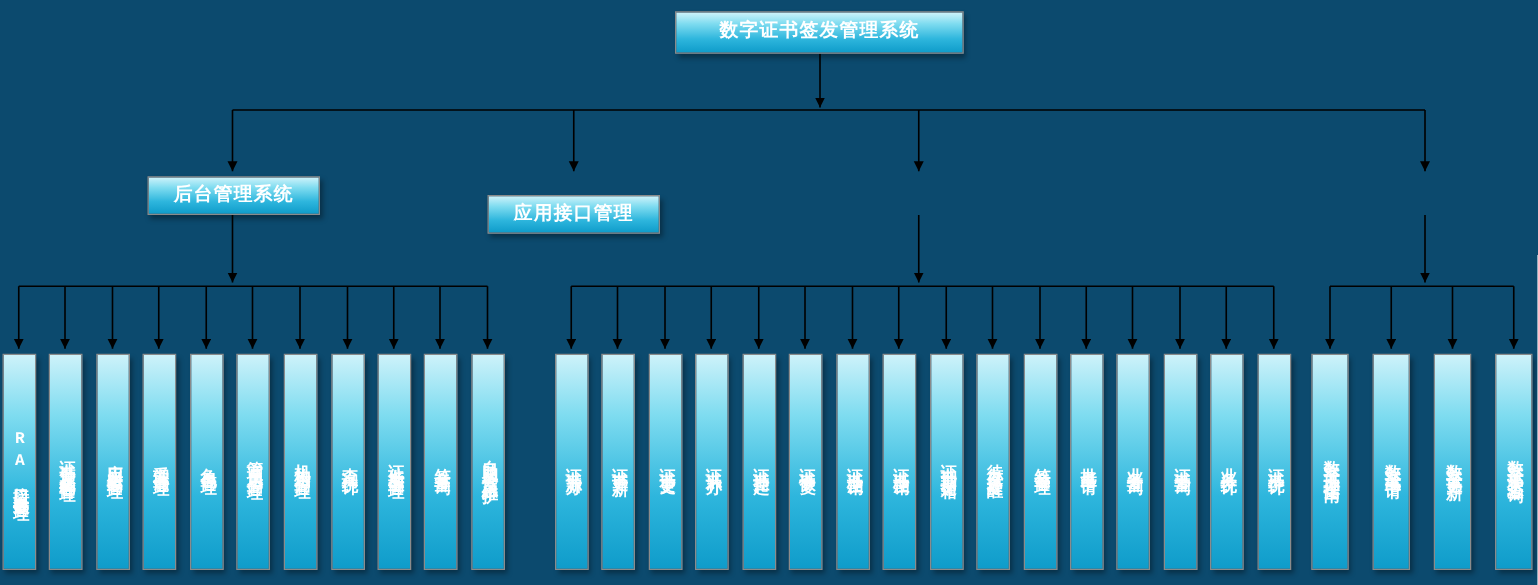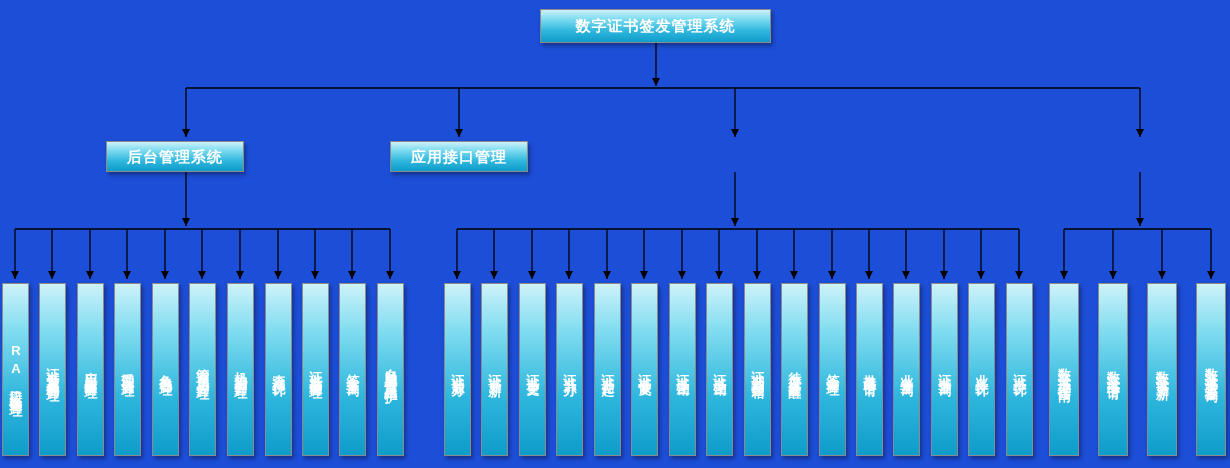--- a/index.html
+++ b/index.html
@@ -1,18 +1,18 @@
 <!DOCTYPE html>
 <html><head>
 <meta charset="utf-8">
 <style>
   html,body{margin:0;padding:0;background:#ffffff;}
   #canvas{
-    position:relative;width:1230px;height:468px;background:#1d4ed8;
-    font-family:Liberation Sans, sans-serif;overflow:hidden;
+    position:relative;width:1230px;height:468px;background:#0c4a6e;
+    font-family:Liberation Mono, monospace;overflow:hidden;
   }
   #wires{position:absolute;left:0;top:0;pointer-events:none;}
   .node{
     position:absolute;
     background:linear-gradient(180deg,#cdf2fa 0%,#7fdcf0 28%,#2eb6dd 66%,#0f9cca 100%);
     border:1px solid #8b8b8b;
     box-shadow:2px 3px 4px rgba(0,0,0,0.35);
     color:#ffffff;font-weight:bold;
     box-sizing:border-box;
   }
@@ -89,22 +89,22 @@
       <line x1="1064" y1="229" x2="1211" y2="229"></line>
       <line x1="1064" y1="229" x2="1064" y2="279" marker-end="url(#arw)"></line>
       <line x1="1113" y1="229" x2="1113" y2="279" marker-end="url(#arw)"></line>
       <line x1="1162" y1="229" x2="1162" y2="279" marker-end="url(#arw)"></line>
       <line x1="1211" y1="229" x2="1211" y2="279" marker-end="url(#arw)"></line>
     </g>
   </svg>
 
   <div class="node root">数字证书签发管理系统</div>
 
-  <div class="node l2" style="left:106px;">后台管理系统</div>
-  <div class="node l2" style="left:390px;">应用接口管理</div>
+  <div class="node l2" style="left:118px;">后台管理系统</div>
+  <div class="node l2" style="left:390px;margin-top:15px;">应用接口管理</div>
 
   <div class="node vbox" style="left:2px;">RA接口参数管理</div>
   <div class="node vbox" style="left:39px;">证书颁发机构管理</div>
   <div class="node vbox" style="left:77px;">应用对象管理</div>
   <div class="node vbox" style="left:114px;">受理点管理</div>
   <div class="node vbox" style="left:152px;">角色管理</div>
   <div class="node vbox" style="left:189px;">管理员用户管理</div>
   <div class="node vbox" style="left:227px;">机构用户管理</div>
   <div class="node vbox" style="left:265px;">查询统计</div>
   <div class="node vbox" style="left:302px;">证件类型管理</div>

